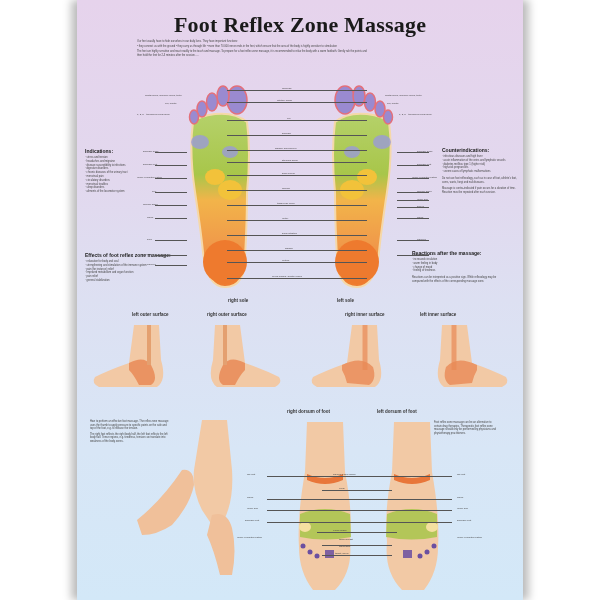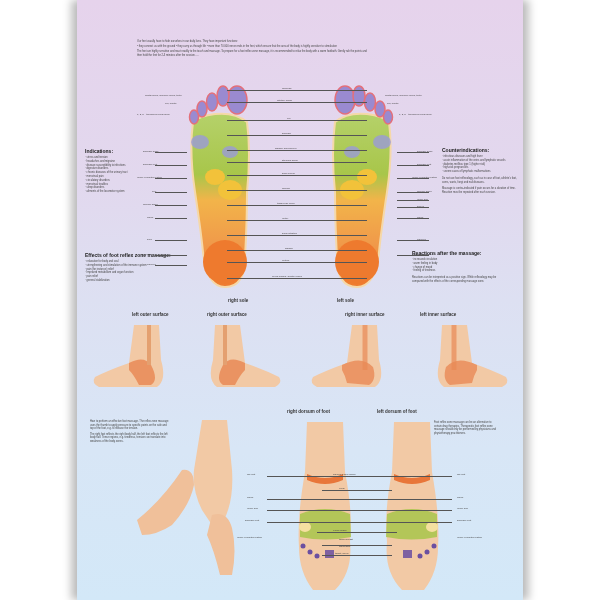--- a/index.html
+++ b/index.html
@@ -19,20 +19,21 @@
   .block li:before{content:"· ";}
   .cap{position:absolute;font-size:4.5px;font-weight:bold;color:#333;white-space:nowrap;}
   .lbl{position:absolute;font-size:2.4px;color:#444;white-space:nowrap;}
   .line{position:absolute;height:0.6px;background:#555;}
   .svgbox{position:absolute;}
 </style>
 </head>
 <body>
 
 <div class="poster">
+  <div class="title">Foot Reflex Zone Massage</div>
 
   <div class="intro tiny" style="left:60px;top:40px;width:230px;">
     <p>Our feet usually have to hide ourselves in our daily lives. They have important functions:</p>
     <p>• they connect us with the ground  • they carry us through life  • more than 70 000 nerve ends in the feet, which ensure that the area of the body is highly sensitive to stimulation</p>
     <p>The feet are highly sensitive and react readily to the touch and massage. To prepare for a foot reflex zone massage, it is recommended to relax the body with a warm footbath. Gently rub the points and then hold the feet for 2-3 minutes after the session. ...</p>
   </div>
 
   <div class="block" style="left:8px;top:148px;width:70px;">
     <div class="hdr">Indications:</div>
     <ul>

